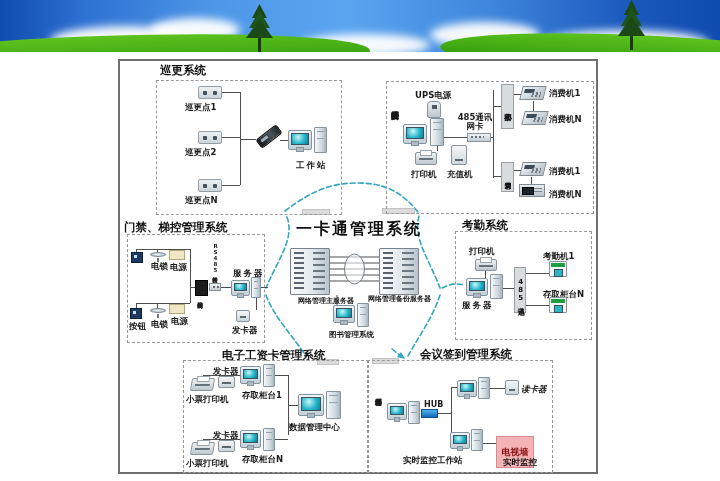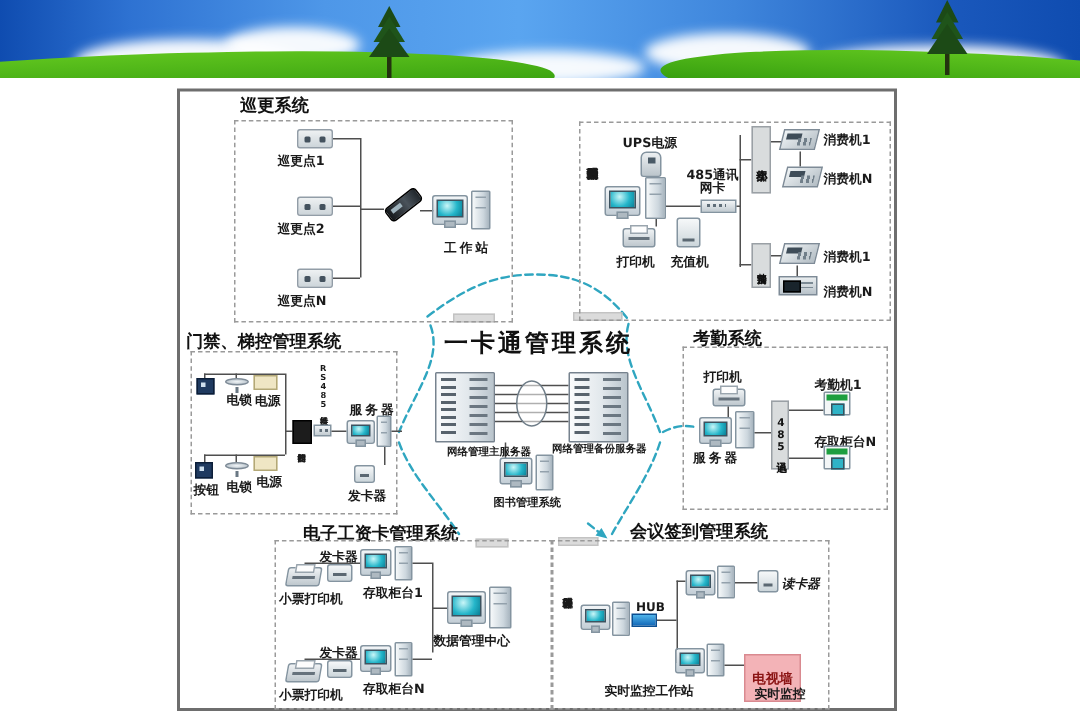--- a/index.html
+++ b/index.html
@@ -269,21 +269,21 @@
       <div class="ln" style="left:47px;top:56px;width:11px;"></div>
       <div class="vbox vt" style="left:58px;top:35px;width:12px;height:46px;font-size:7px;">485通讯</div>
       <div class="ln" style="left:70px;top:41px;width:23px;"></div>
       <div class="lbl" style="left:87px;top:19px;">考勤机1</div>
       <div class="att" style="left:93px;top:29px;width:18px;height:16px;"></div>
       <div class="ln" style="left:70px;top:73px;width:23px;"></div>
       <div class="lbl" style="left:87px;top:57px;">存取柜台N</div>
       <div class="att" style="left:93px;top:65px;width:18px;height:16px;"></div>
     </div>
 
-    <div class="sectitle" style="left:50px;top:287px;padding-left:32px;">电子工资卡管理系统</div>
+    <div class="sectitle" style="left:70px;top:287px;padding-left:32px;">电子工资卡管理系统</div>
     <div class="secbox" style="left:63px;top:299px;width:186px;height:113px;">
       <div class="lbl" style="left:29px;top:5px;">发卡器</div>
       <div class="ln" style="left:19px;top:14px;width:37px;"></div>
       <div class="smallbox" style="left:34px;top:15px;width:17px;height:12px;"></div>
       <div class="prn" style="left:7px;top:17px;width:23px;height:13px;transform:skewX(-10deg);"></div>
       <div class="lbl" style="left:2px;top:33px;">小票打印机</div>
       <div class="mon" style="left:56px;top:5px;width:21px;height:18px;"></div>
       <div class="twr" style="left:79px;top:3px;width:12px;height:23px;"></div>
       <div class="lbl" style="left:58px;top:29px;">存取柜台1</div>
       <div class="ln" style="left:91px;top:14px;width:13px;"></div>

